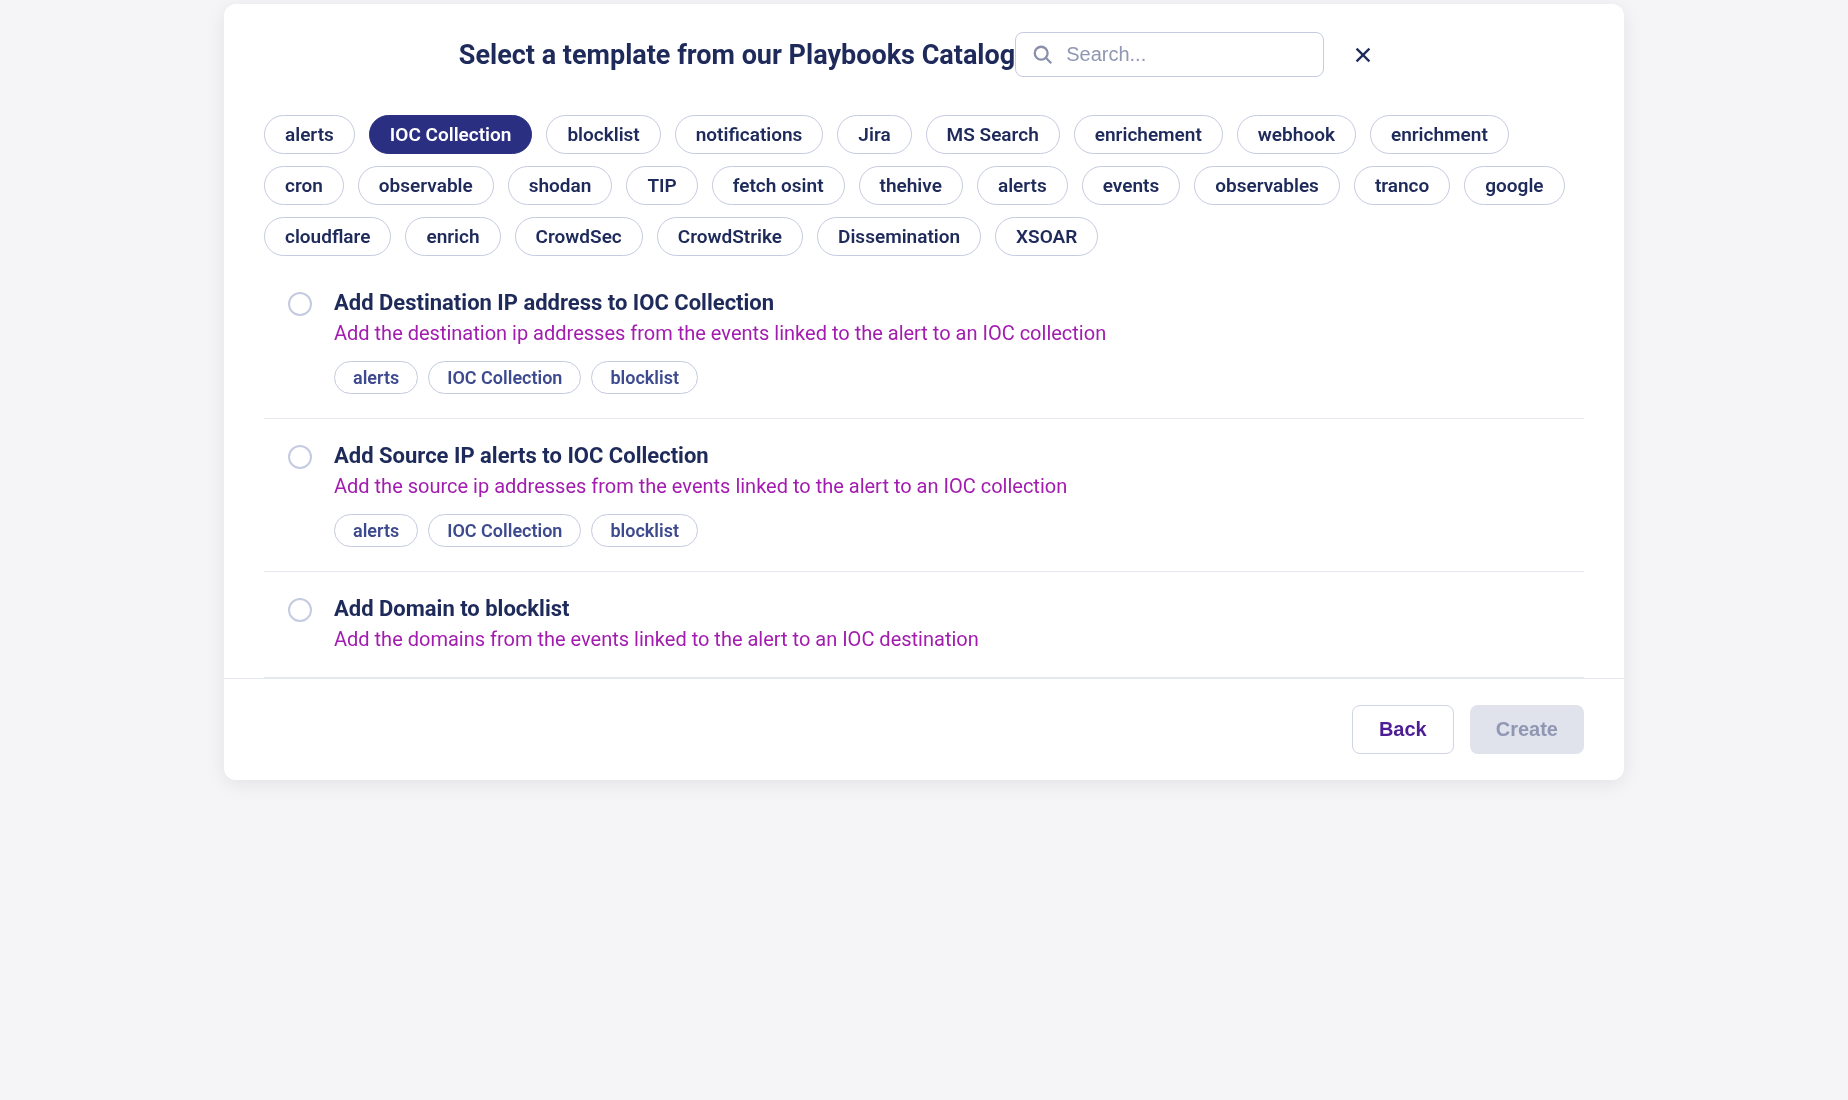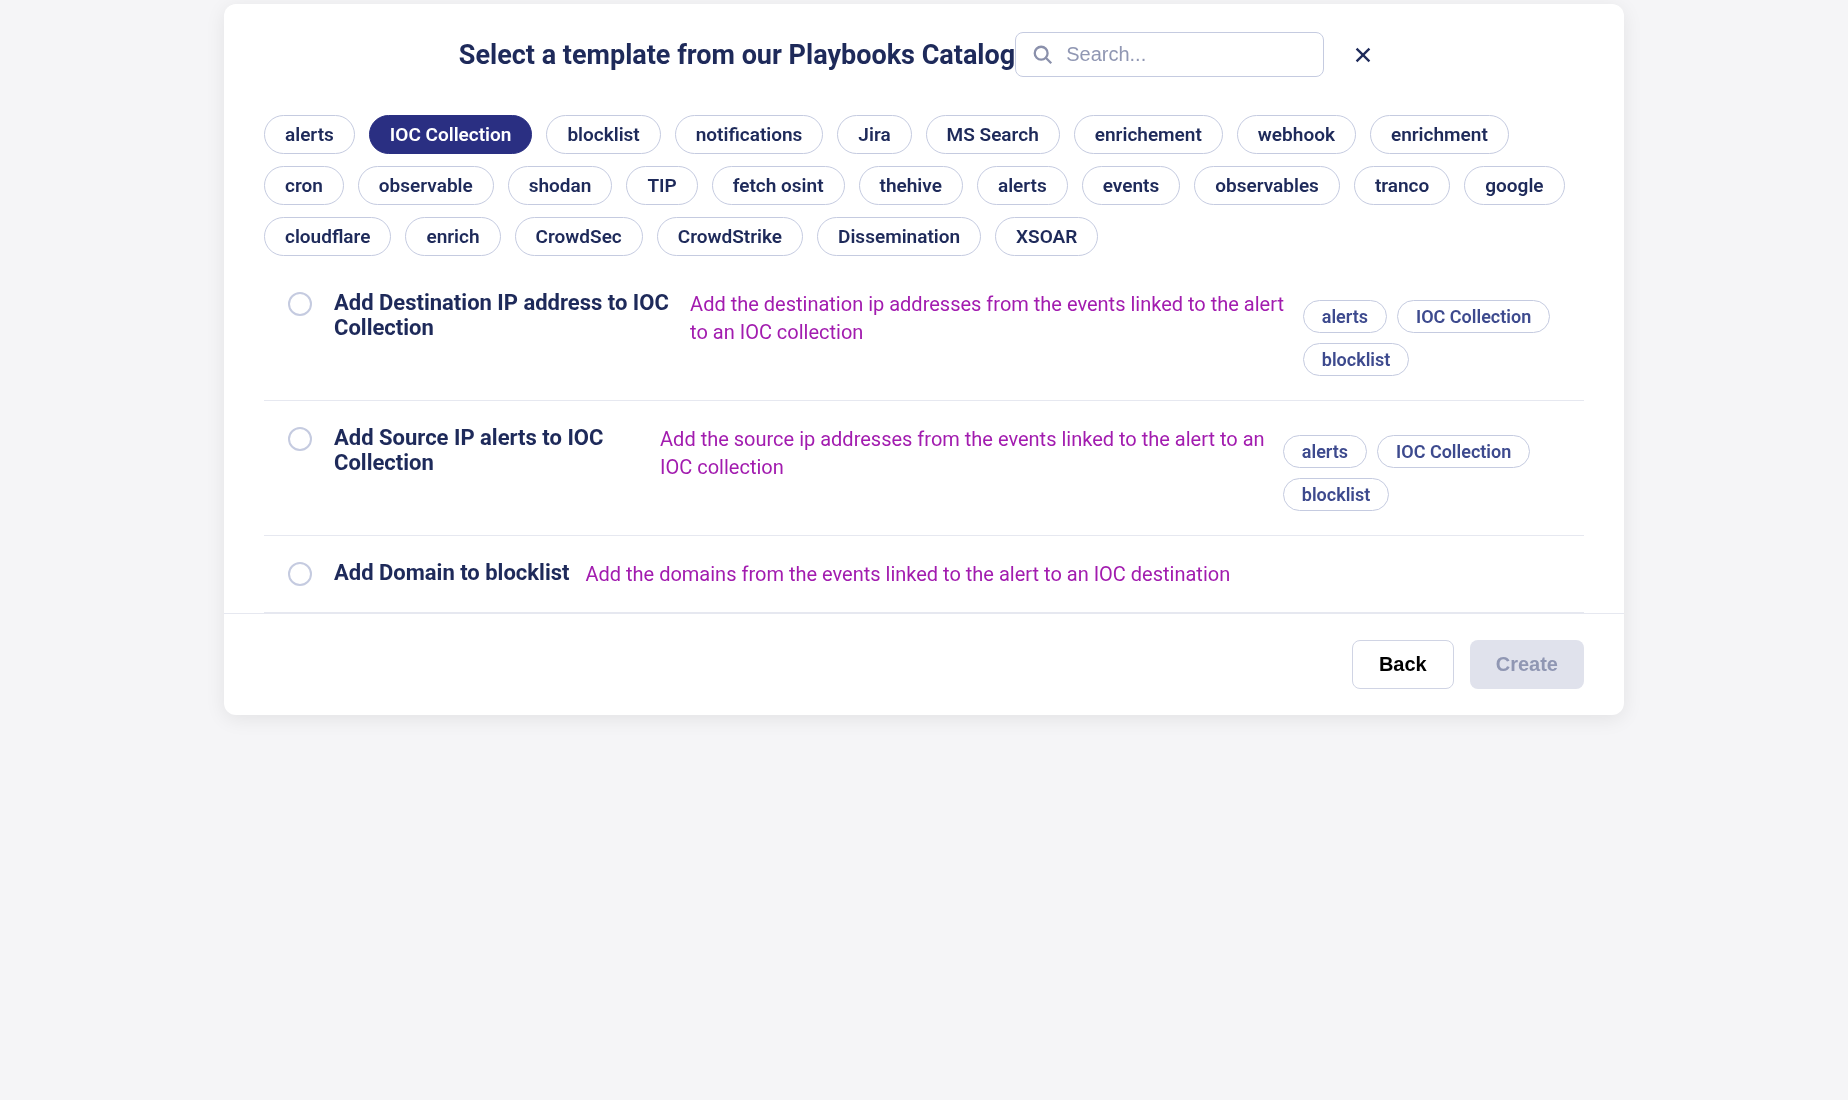--- a/index.html
+++ b/index.html
@@ -111,22 +111,22 @@
       height: 24px;
       border: 2.5px solid #c5cbe0;
       border-radius: 50%;
       flex-shrink: 0;
       margin-top: 2px;
       cursor: pointer;
     }
     .template-content {
       flex: 1;
       display: flex;
-      flex-direction: row;
-      gap: 16px;
+      flex-direction: column;
+      gap: 4px;
     }
     .template-title {
       font-size: 22px;
       font-weight: 700;
       color: #1e2a5a;
     }
     .template-description {
       font-size: 20px;
       color: #a21caf;
       line-height: 1.4;
@@ -157,21 +157,21 @@
     .btn {
       padding: 12px 26px;
       border-radius: 8px;
       font-size: 20px;
       font-weight: 700;
       cursor: pointer;
     }
     .btn-back {
       background: #ffffff;
       border: 1.5px solid #d0d4e4;
-      color: #000000;
+      color: #4c1d95;
     }
     .btn-create {
       background: #e0e2ec;
       border: none;
       color: #9097b3;
       cursor: not-allowed;
     }
   </style>
 </head>
 <body>

